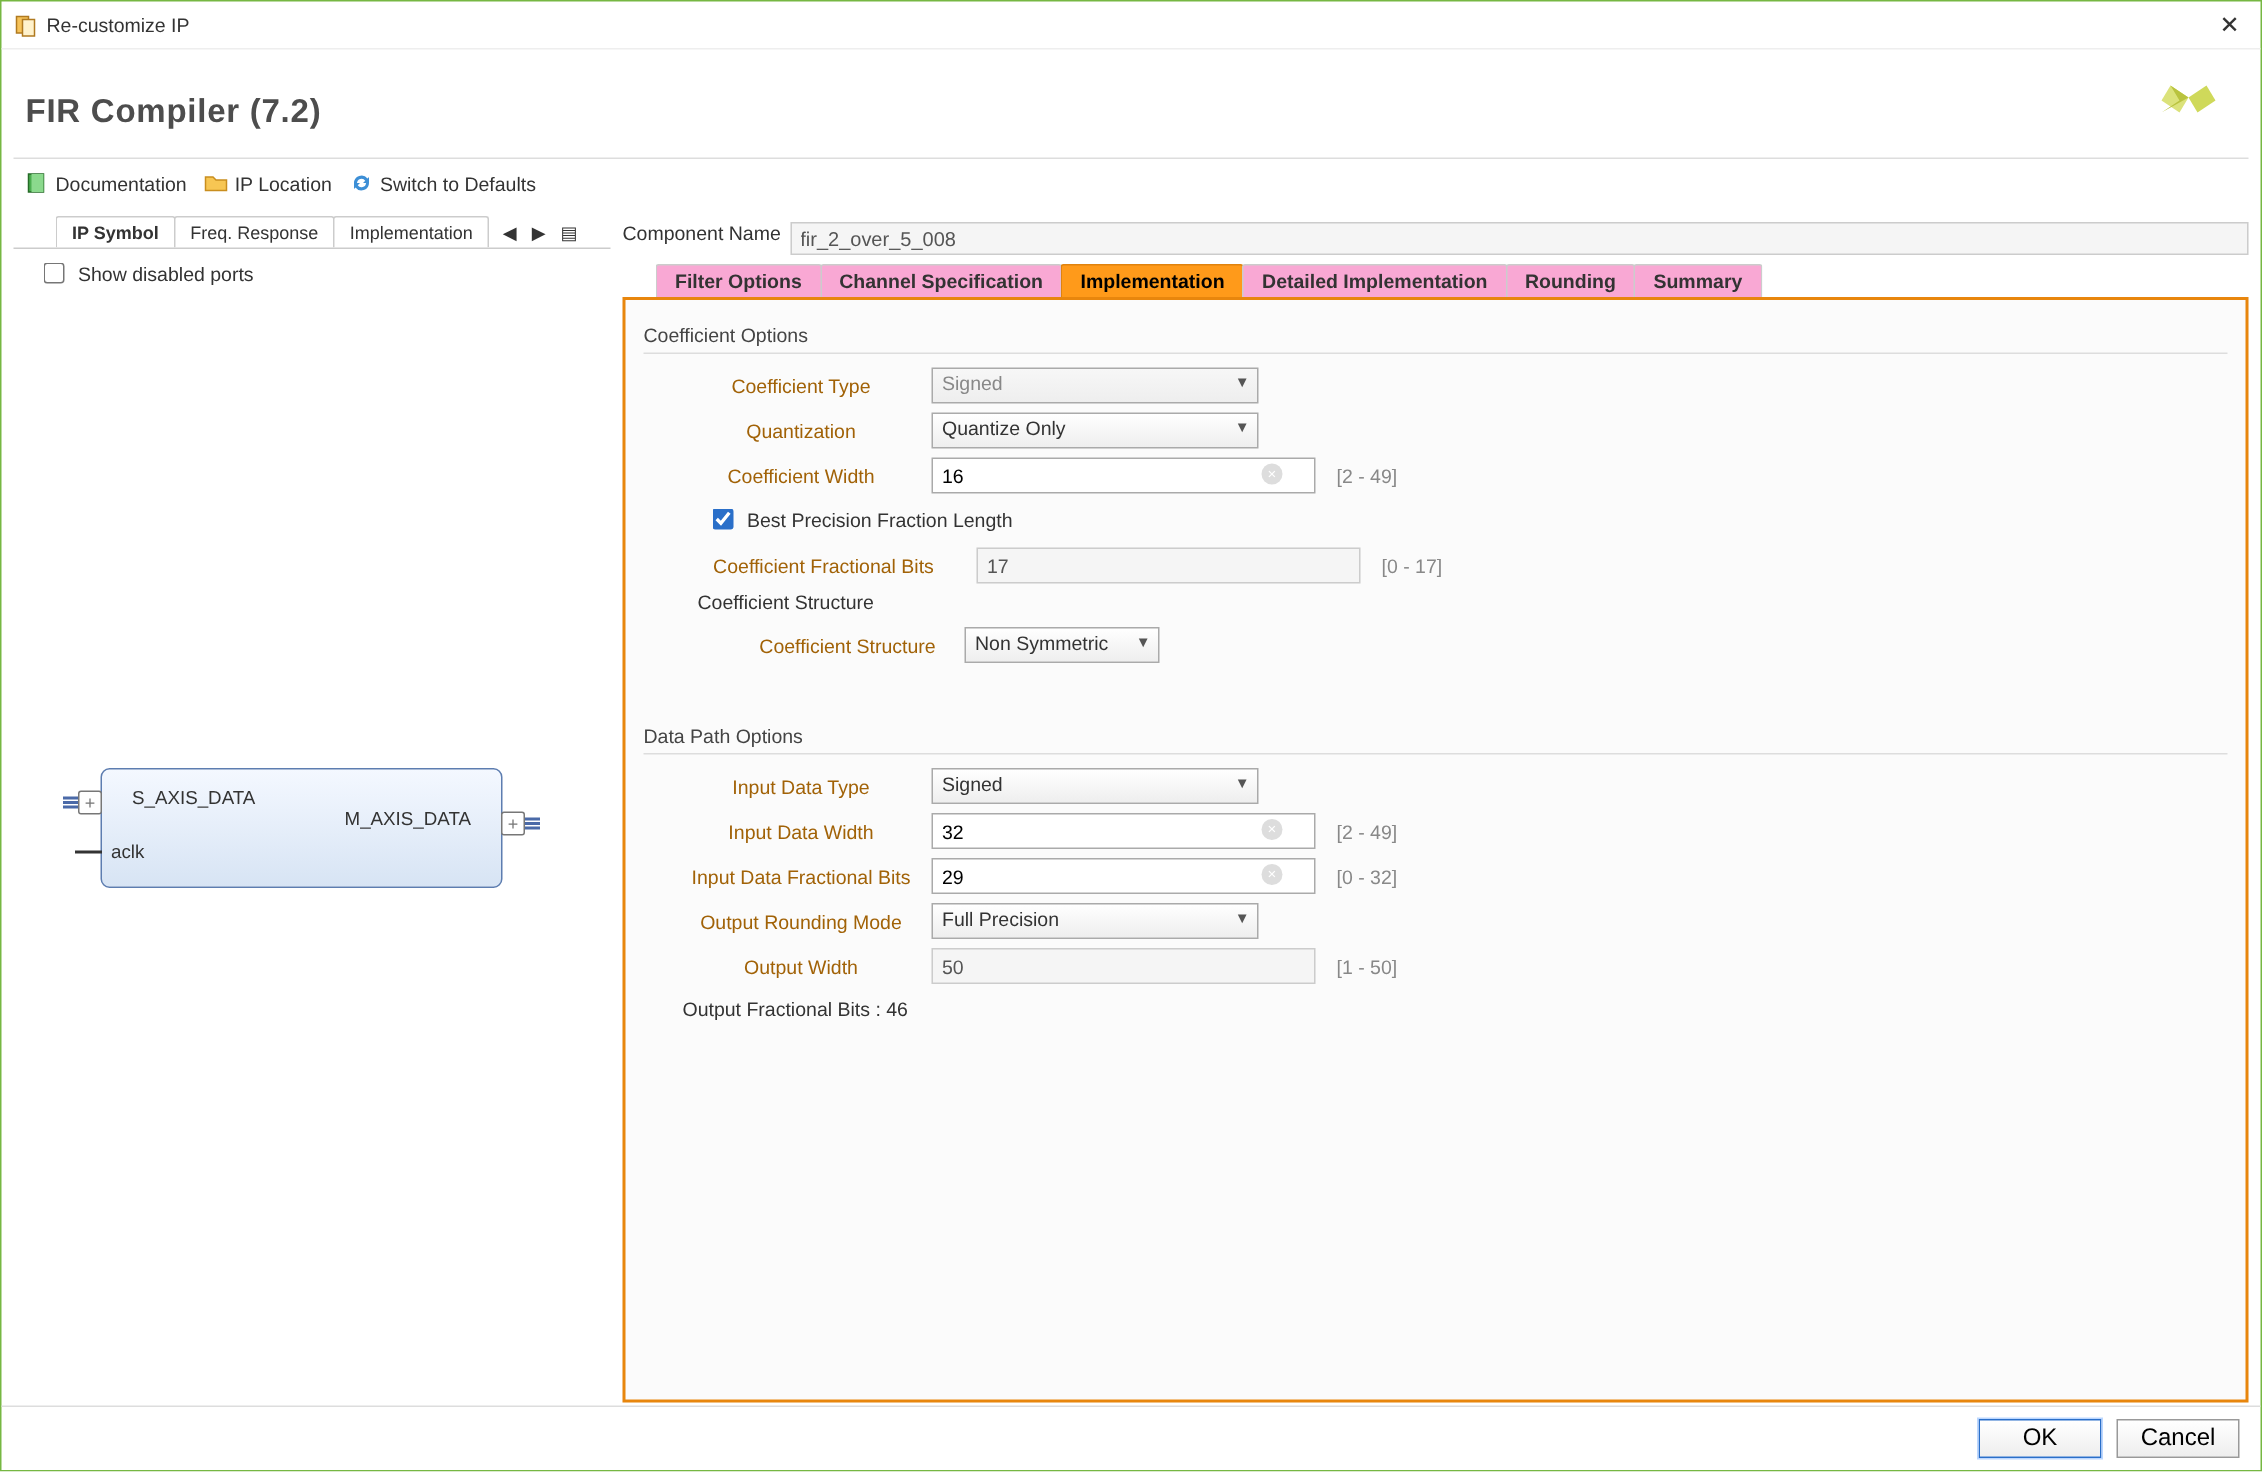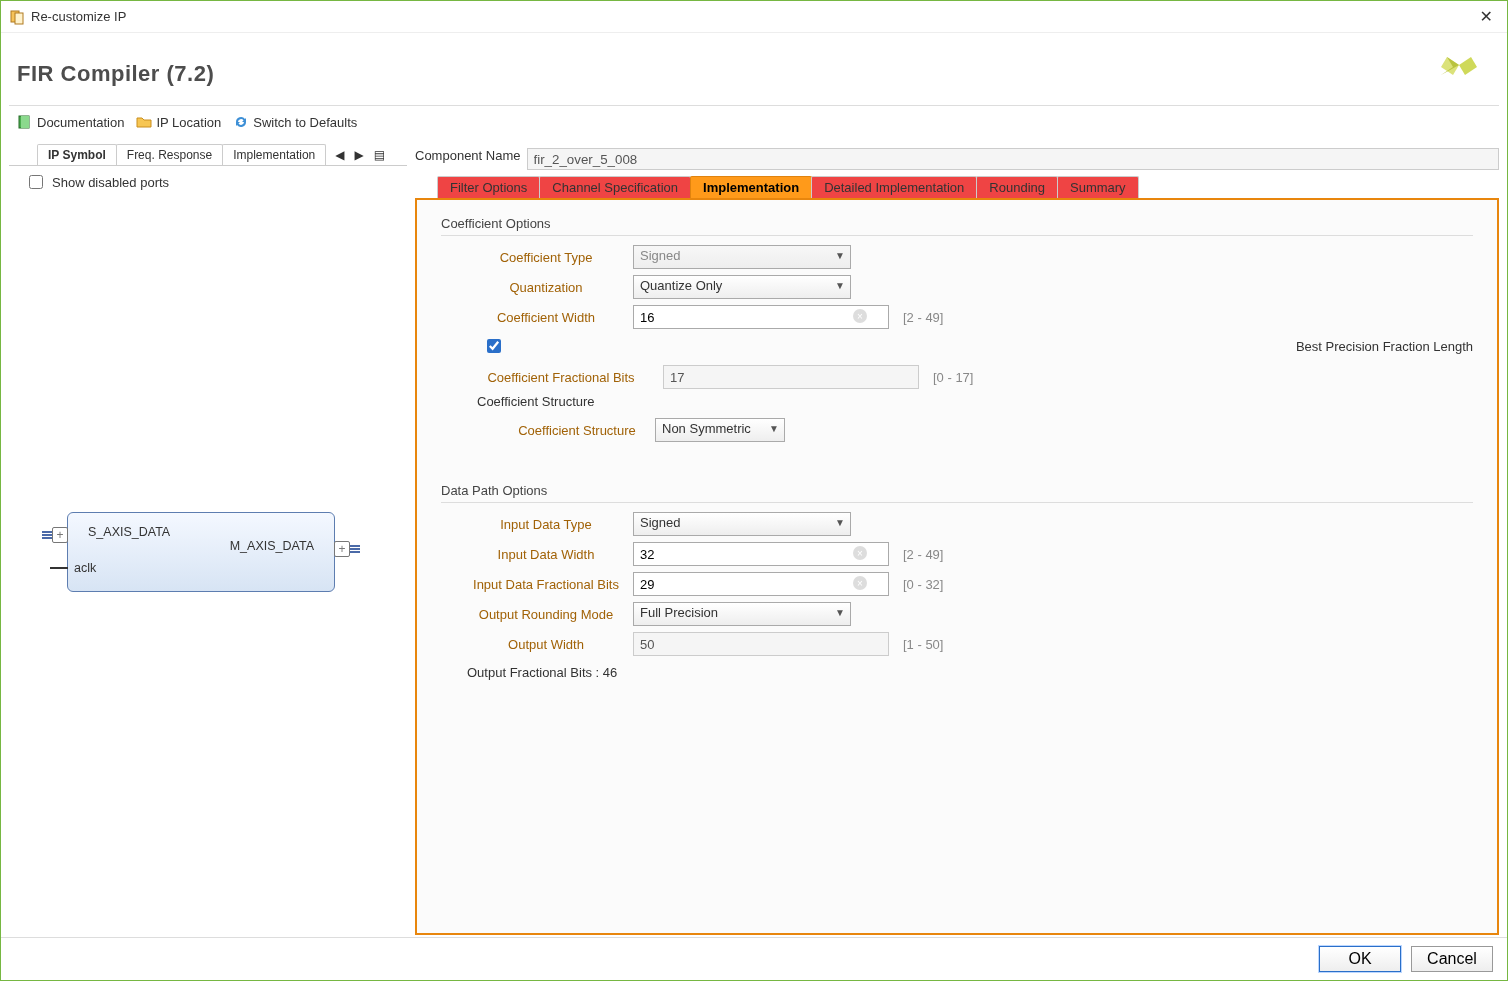--- a/index.html
+++ b/index.html
@@ -33,39 +33,39 @@
   .port-lbl-in{ position:absolute; left:20px; font-size:12.5px; color:#333;}
   .port-lbl-out{ position:absolute; right:20px; font-size:12.5px; color:#333;}
   .aclk { position:absolute; left:-18px; top:54px; display:flex; align-items:center;}
   .aclk-line{width:18px;height:2px;background:#333;}
   .aclk-lbl{position:absolute; left:6px; top:48px; font-size:12.5px;}
 
   .right-pane { flex:1; display:flex; flex-direction:column;}
   .comp-row { display:flex; padding:4px 0 6px 0; gap:6px;}
   .comp-row input { flex:1; height:22px; border:1px solid #ccc; background:#f5f5f5; padding:2px 6px; color:#555;}
   .inner-tabs{ display:flex; align-items:flex-end; padding-left:22px;}
-  .inner-tab{ border:1px solid #ccc; border-bottom:none; padding:3px 12px; background:#ef4444; border-radius:2px 2px 0 0; margin-right:-1px; font-size:13px; cursor:pointer;}
+  .inner-tab{ border:1px solid #ccc; border-bottom:none; padding:3px 12px; background:#f9a8d4; border-radius:2px 2px 0 0; margin-right:-1px; font-size:13px; cursor:pointer;font-weight:bold;}
   .inner-tab.active{ background:#ff9a1a; font-weight:700; color:#000; border-color:#e0830e;}
-  .config-box{ flex:1; border:2px solid #e8860d; padding:10px 24px; overflow:auto; background:#fbfbfb;}
+  .config-box{ flex:1; border:2px solid #e8860d; padding:10px 12px; overflow:auto; background:#fbfbfb;}
   .section-title{ font-size:13px; color:#444; padding:6px 0 4px 0; border-bottom:1px solid #ddd; margin-bottom:8px;}
   .field-row{ display:flex; align-items:center; margin:4px 0 4px 26px; gap:8px; min-height:26px;}
   .field-label{ width:158px; font-size:13px; color:#a16207;text-align:center;}
   .sub-indent .field-label{ width:188px;}
   .select, .text-input { width:218px; height:24px; border:1px solid #aaa; background:#fff; padding:2px 6px; font-size:13px;}
   .select{ appearance:none; background:linear-gradient(#fff,#eee); position:relative;}
   .select-wrap{ position:relative; width:218px;}
   .select-wrap .arrow{ position:absolute; right:6px; top:5px; font-size:10px; color:#555; pointer-events:none;}
   .select.disabled{ color:#888; background:linear-gradient(#f7f7f7,#eee);}
   .select.narrow, .select-wrap.narrow{ width:130px;}
   .hint{ color:#888; font-size:13px; margin-left:6px;}
   .clear-x{ position:absolute; right:22px; top:4px; width:14px;height:14px; border-radius:50%; background:#ddd; color:#fff; font-size:10px; display:flex; align-items:center; justify-content:center; cursor:pointer;}
   .input-wrap{ position:relative; width:256px;}
   .input-wrap input{ width:100%; height:24px; border:1px solid #aaa; padding:2px 24px 2px 6px; font-size:13px;}
   .input-wrap.readonly input{ background:#f5f5f5; border-color:#ccc; color:#555;}
-  .chk-row{ margin:6px 0 8px 42px; display:flex; align-items:center; gap:6px;justify-content:space-between;}
+  .chk-row{ margin:6px 0 8px 42px; display:flex; align-items:center; gap:6px;}
   input[type=checkbox]{ width:14px; height:14px; accent-color:#2a6fc9;}
   .sub-title{ margin:4px 0 8px 36px; font-size:13px; color:#333;}
   .plain-line{ margin:8px 0 0 26px; font-size:13px; color:#333;}
   .footer{ display:flex; justify-content:flex-end; padding:8px 14px; gap:10px; border-top:1px solid #ddd;}
   .btn{ width:82px; height:26px; border:1px solid #999; background:linear-gradient(#fff,#eee); font-size:16px; cursor:pointer;}
   .btn.primary{ border:1px solid #2a6fc9; outline:1px solid #bcd7ff;}
   .tab-nav-icon{cursor:pointer; padding:0 2px;}
 </style>
 </head>
 <body>

